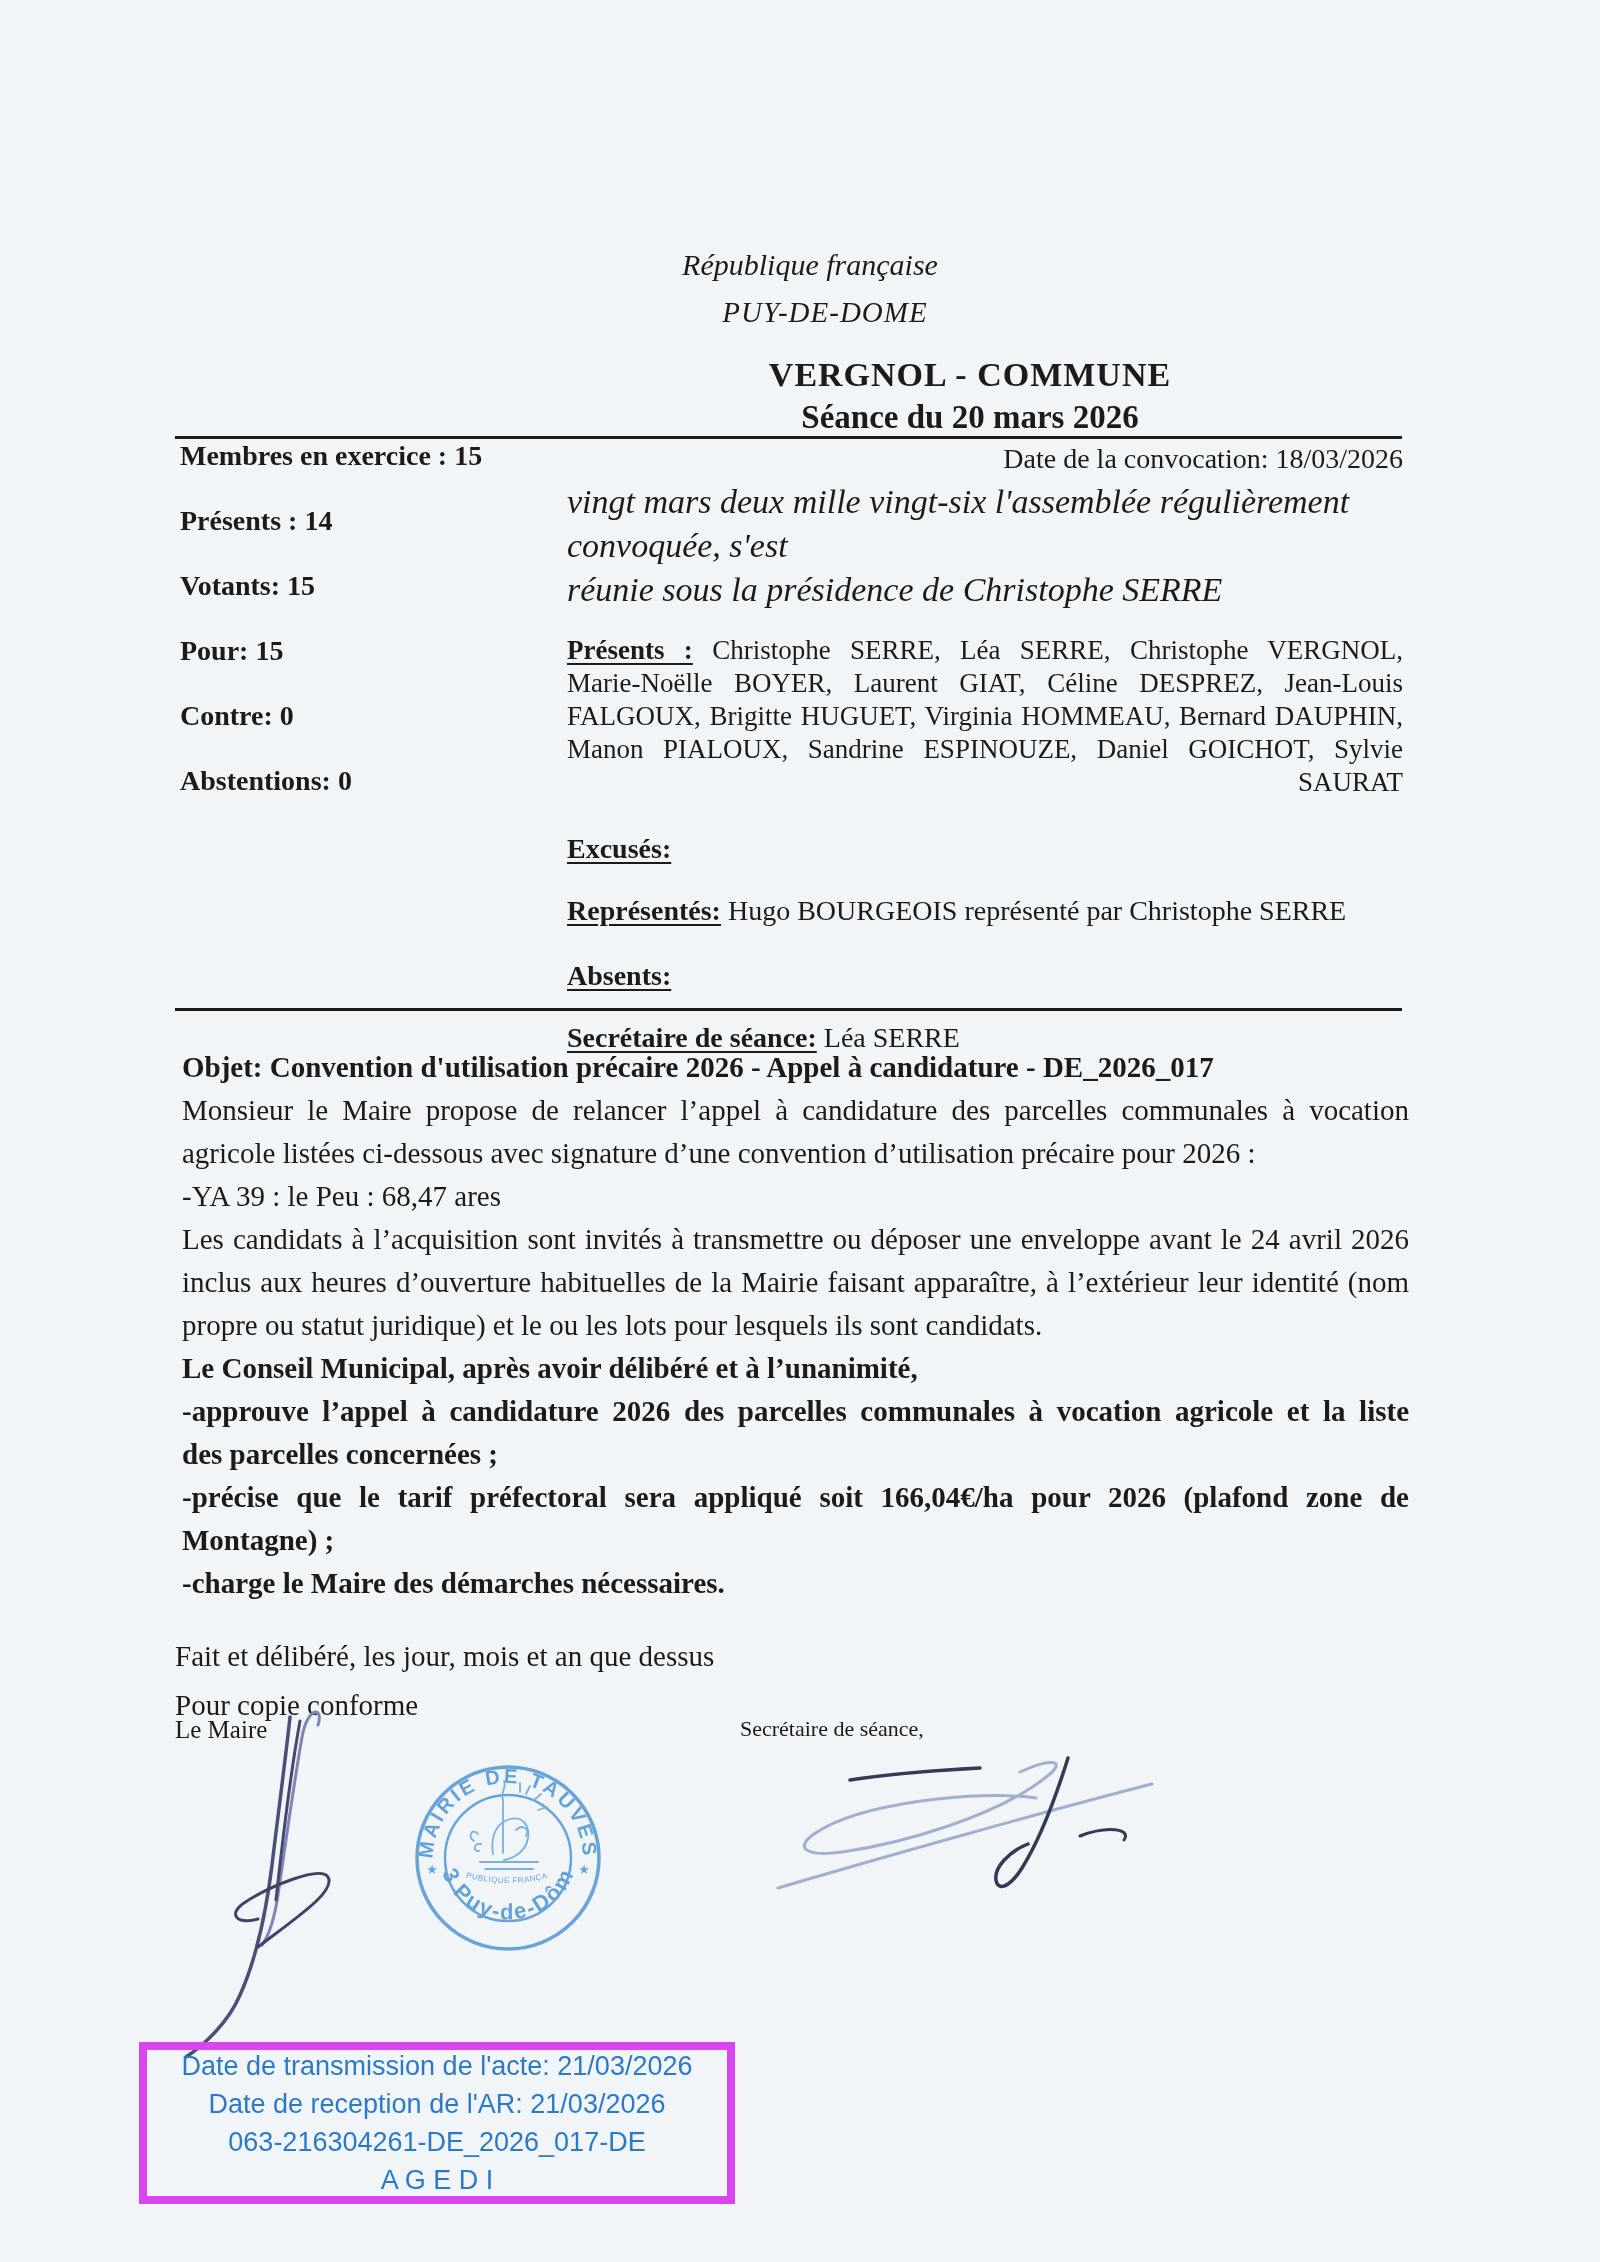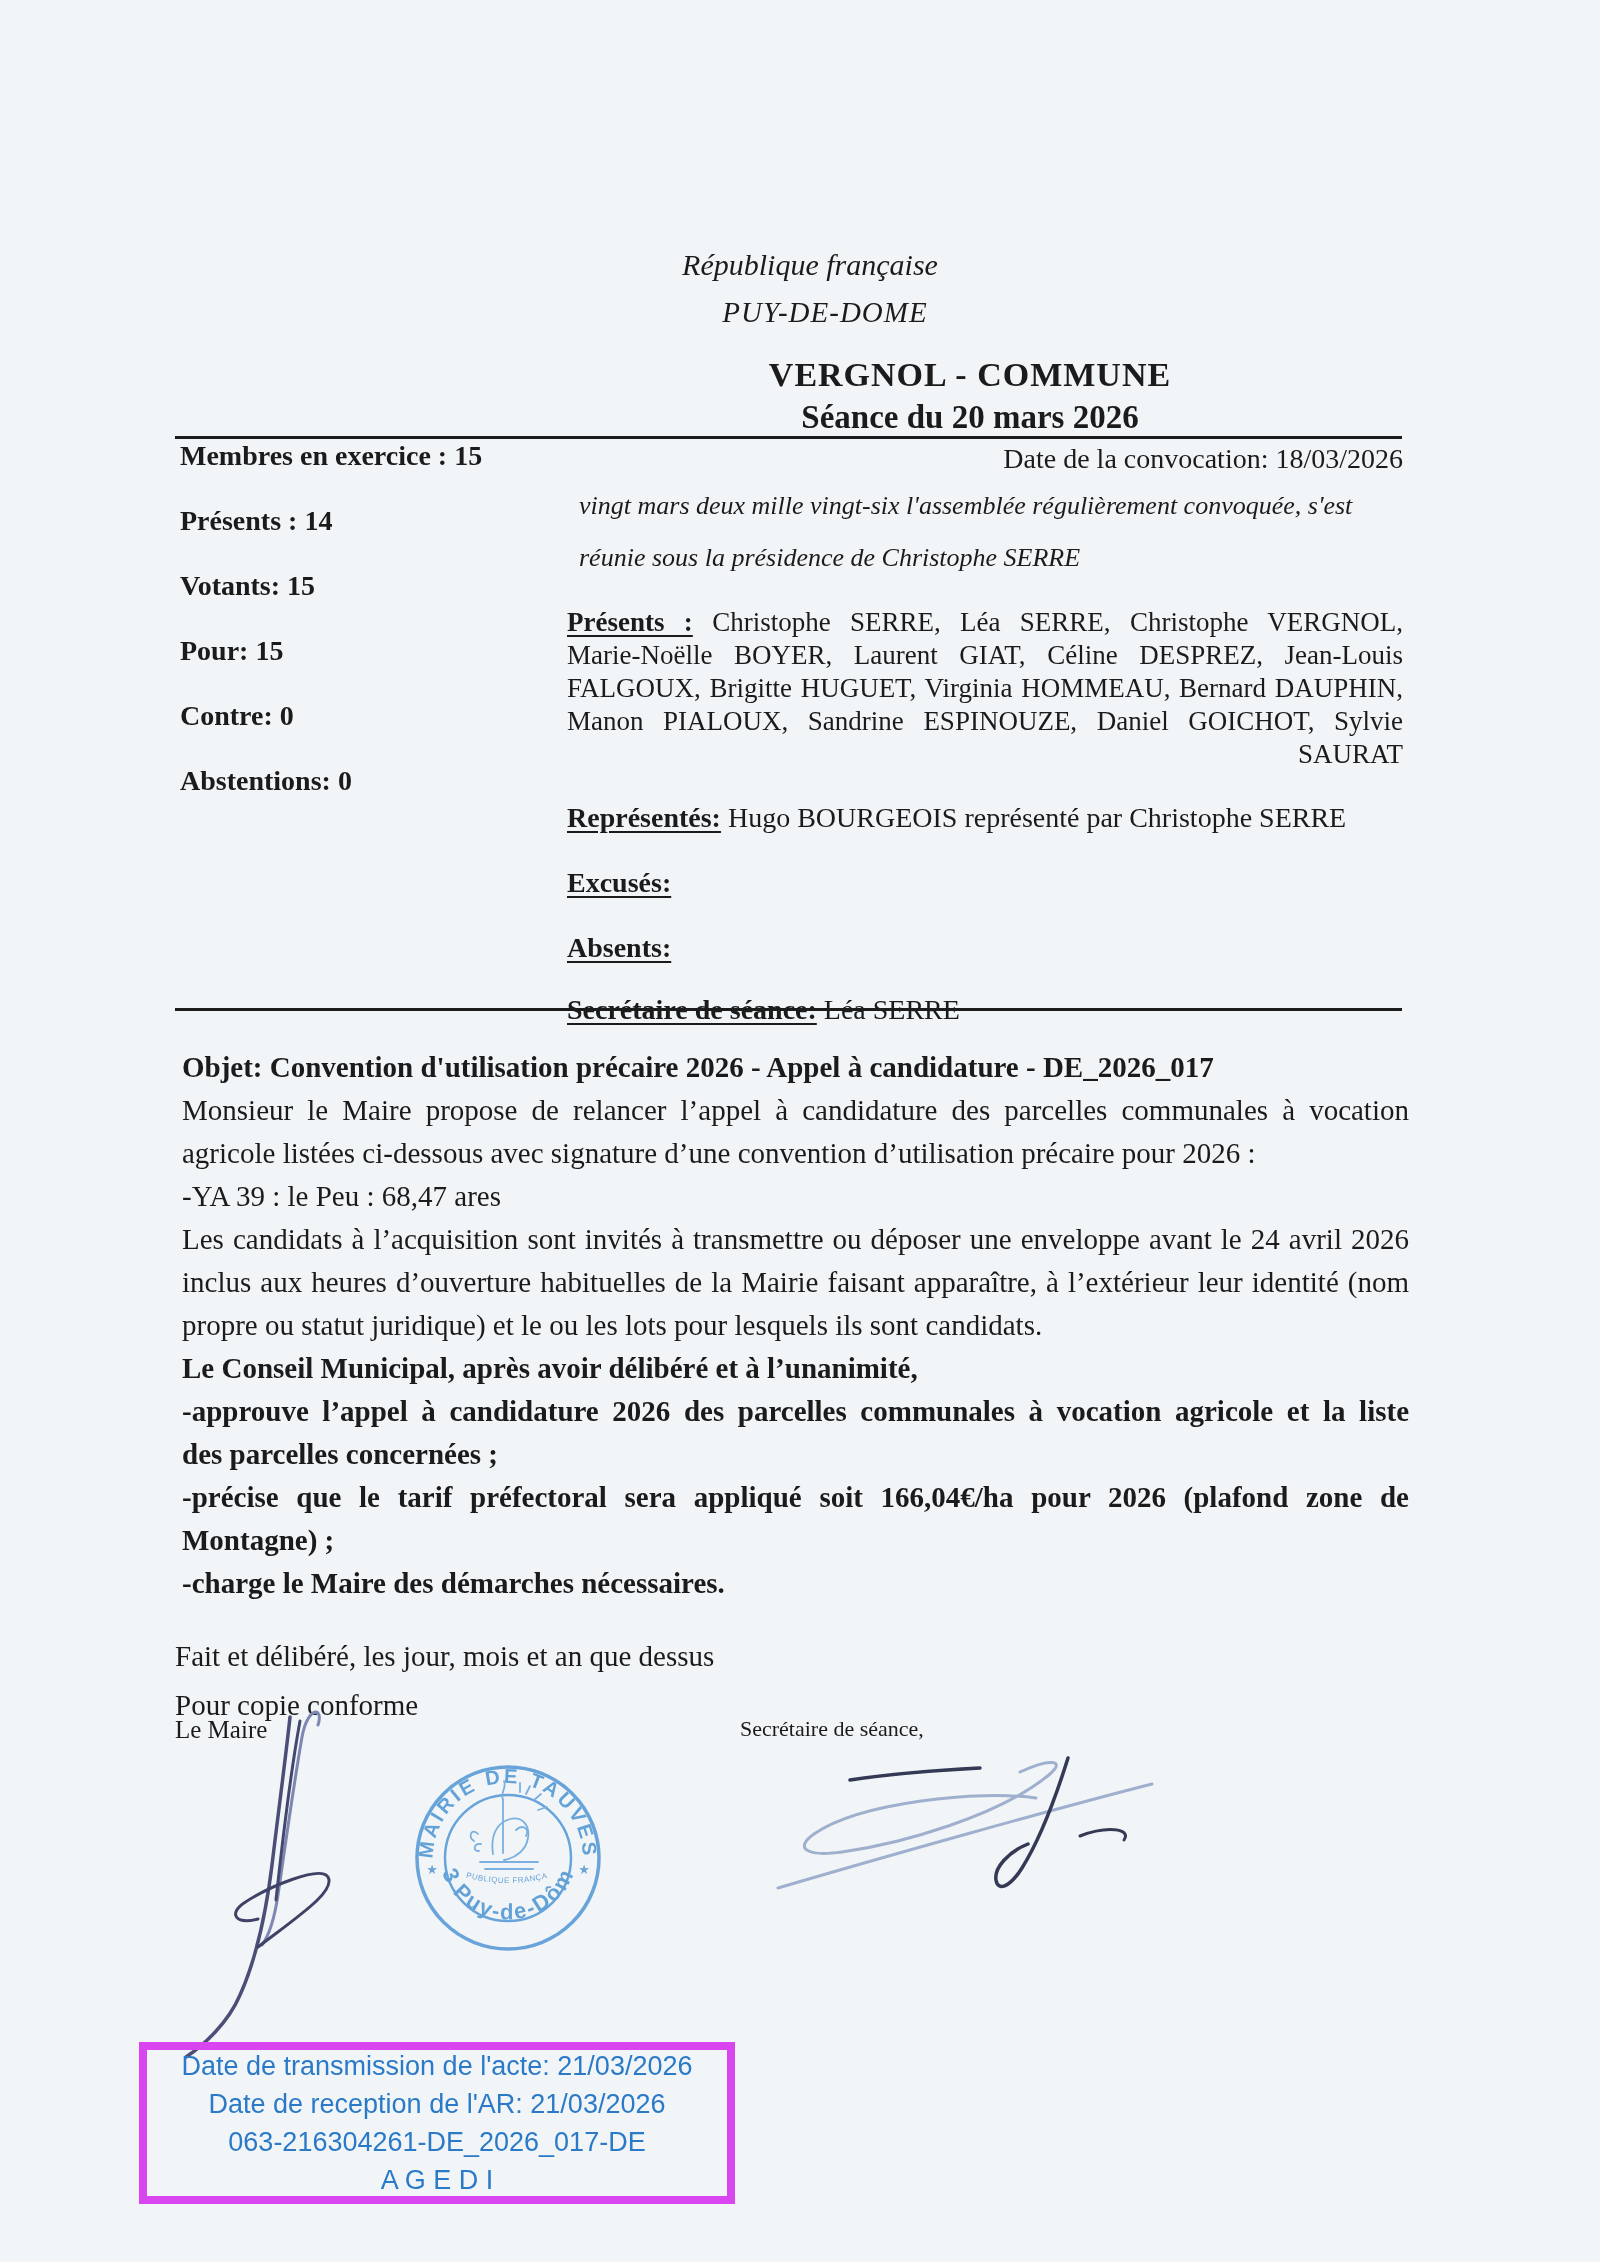--- a/index.html
+++ b/index.html
@@ -17,21 +17,21 @@
   .dept{left:175px;top:296px;width:1300px;text-align:center;font-size:29px;letter-spacing:1px;}
   .communebox{left:570px;top:356px;width:800px;text-align:center;}
   .commune-title{font-size:34px;font-weight:bold;letter-spacing:1px;}
   .seance-title{font-size:33px;font-weight:bold;margin-top:5px;}
   
   .stats{left:180px;top:442px;width:400px;font-size:28px;font-weight:bold;}
   .stats div{margin-bottom:37px;line-height:28px;}
   
   .rcol{left:567px;top:444px;width:836px;font-size:28px;}
   .convline{text-align:right;font-size:28px;line-height:30px;}
-  .convtext{font-style:italic;font-size:26px;line-height:52px;margin-top:6px;margin-left:12px;}
+  .convtext{font-style:italic;font-size:34px;line-height:44px;margin-top:6px;}
   .presents{margin-top:22px;font-size:27px;line-height:33px;}
   .jline{text-align:justify;text-align-last:justify;}
   .lline{text-align:right;}
   .labelrow{font-size:28px;line-height:30px;}
   .labelrow .val{font-weight:normal;text-decoration:none;}
   .r1{margin-top:32px;} .rgap{margin-top:35px;}
   
   .bodyblock{left:182px;top:1046px;width:1227px;font-size:29px;}
   .bodyblock .ln{line-height:43px;height:43px;white-space:nowrap;}
   .bodyblock .jl{text-align:justify;text-align-last:justify;white-space:normal;}
@@ -75,26 +75,26 @@
       <div>vingt mars deux mille vingt-six l'assemblée régulièrement convoquée, s'est</div>
       <div>réunie sous la présidence de Christophe SERRE</div>
     </div>
     <div class="presents">
       <div class="jline"><span class="bold ul">Présents :</span> <span>Christophe SERRE, Léa SERRE, Christophe VERGNOL,</span></div>
       <div class="jline">Marie-Noëlle BOYER, Laurent GIAT, Céline DESPREZ, Jean-Louis</div>
       <div class="jline">FALGOUX, Brigitte HUGUET, Virginia HOMMEAU, Bernard DAUPHIN,</div>
       <div class="jline">Manon PIALOUX, Sandrine ESPINOUZE, Daniel GOICHOT, Sylvie</div>
       <div class="lline">SAURAT</div>
     </div>
+    <div class="labelrow rgap">
+      <span class="bold ul">Excusés:</span>
+    </div>
     <div class="labelrow r1">
       <span class="bold ul">Représentés:</span>
       <span class="val">Hugo BOURGEOIS représenté par Christophe SERRE</span>
-    </div>
-    <div class="labelrow rgap">
-      <span class="bold ul">Excusés:</span>
     </div>
     <div class="labelrow rgap">
       <span class="bold ul">Absents:</span>
     </div>
     <div class="labelrow" style="margin-top:32px;">
       <span class="bold ul">Secrétaire de séance:</span>
       <span class="val">Léa SERRE</span>
     </div>
   </div>
 

